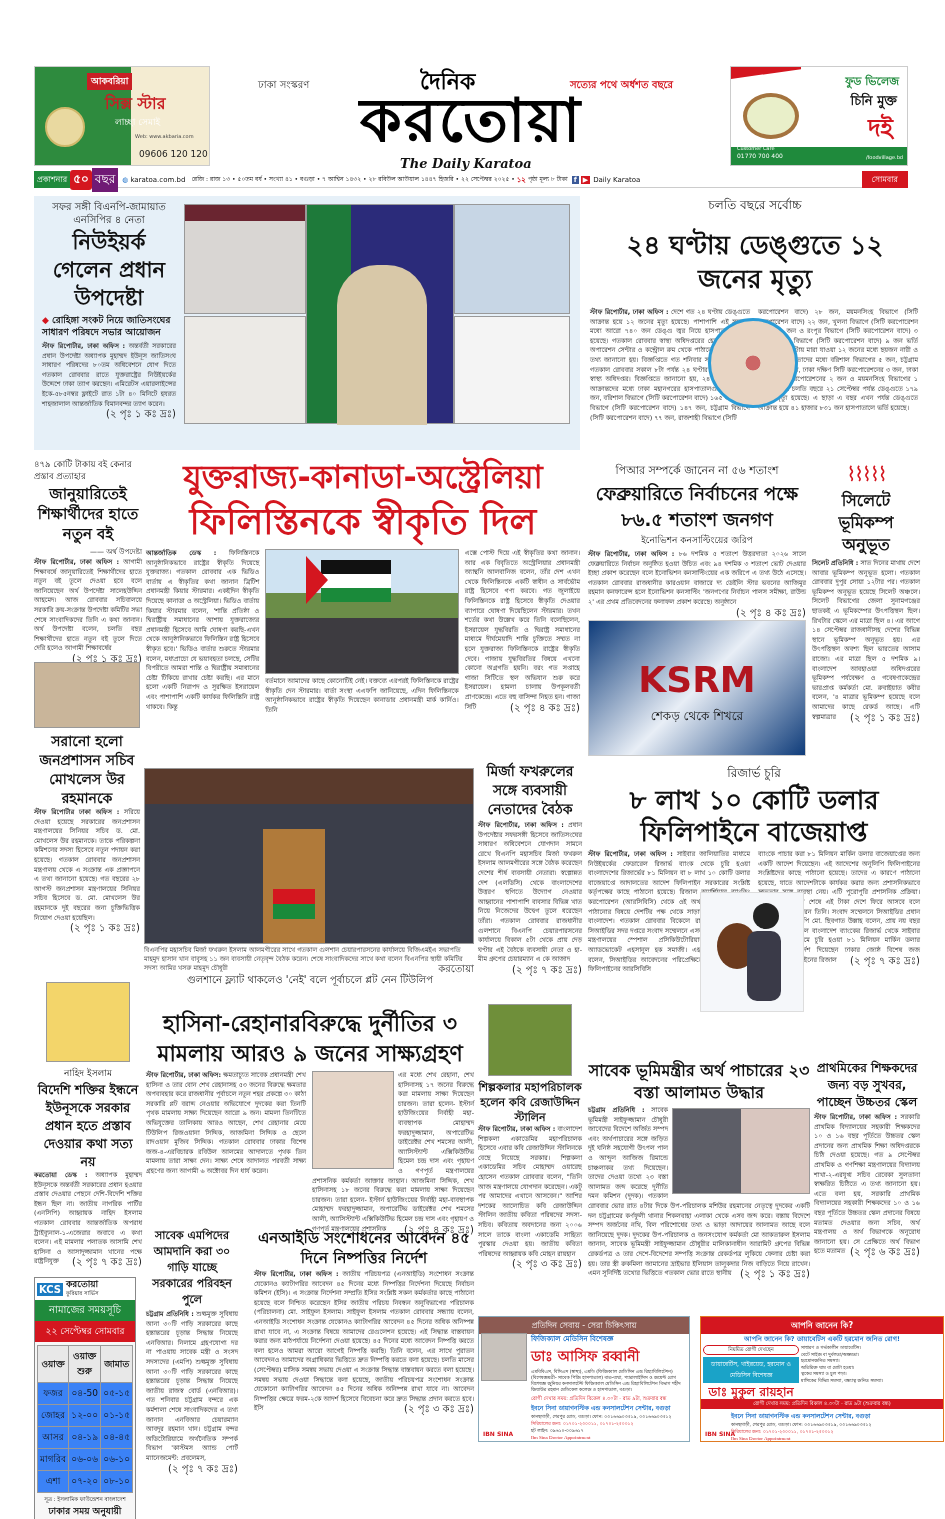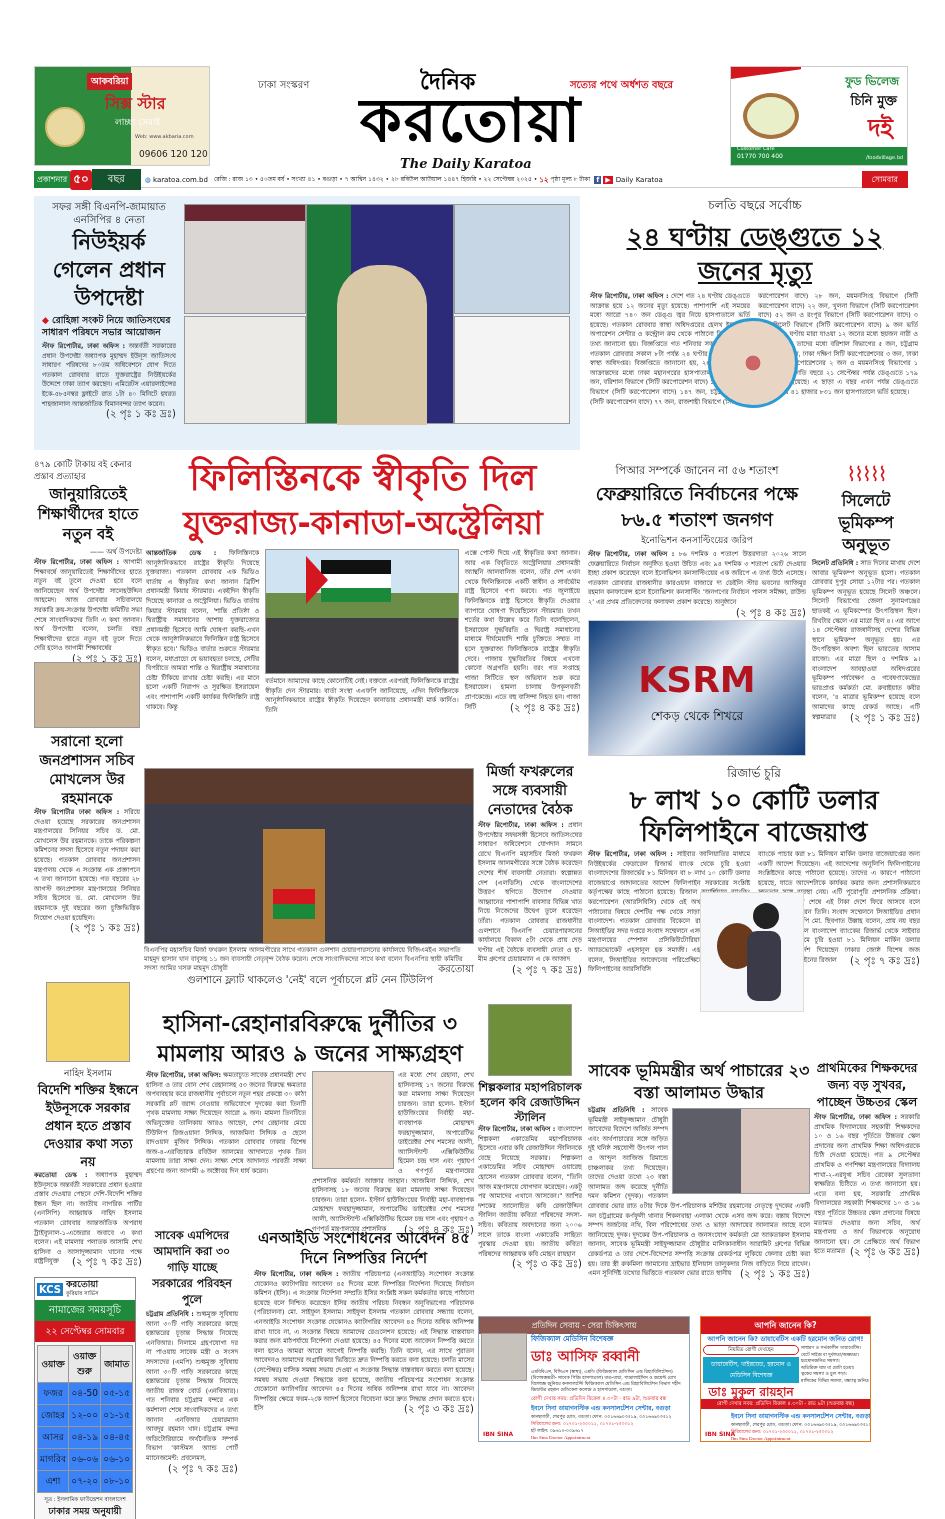--- a/index.html
+++ b/index.html
@@ -42,21 +42,21 @@
   <div class="abs" style="left:12px;top:26px;width:56px;height:46px;border-radius:50%;background:#e9efc9;border:4px solid #a4733e;"></div>
   <div class="abs" style="left:0;bottom:0;width:100%;height:18px;background:#1f8a3c;"></div>
   <div class="abs" style="left:6px;bottom:14px;font-size:5px;color:#fff;">Customer Care</div>
   <div class="abs" style="left:6px;bottom:6px;font-size:6px;color:#fff;">01770 700 400</div>
   <div class="abs" style="right:4px;bottom:5px;font-size:5px;color:#fff;">/foodvillage.bd</div>
 </div>
 
 <div class="abs" style="left:34px;top:172px;width:874px;height:16px;border-bottom:1px solid #ccc;display:flex;align-items:center;font-size:7px;white-space:nowrap;">
   <span style="background:#1f8a3c;color:#fff;padding:2px 3px;font-size:8px;">প্রকাশনার</span>
   <span style="background:#d4161f;color:#fff;padding:0 3px;font-size:12px;font-weight:bold;border-radius:3px;">৫০</span>
-  <span style="background:#14532d;color:#fff;padding:2px 16px;font-size:10px;">বছর</span>
+  <span style="background:#701a75;color:#fff;padding:2px 3px;font-size:12px;">বছর</span>
   <span style="color:#1a6fc9;margin:0 2px 0 4px;">◍</span>
   <span style="margin-right:6px;">karatoa.com.bd</span>
   <span style="font-size:6px;">রেজি : রাজ ১৩ • ৫০তম বর্ষ • সংখ্যা ৪১ • বগুড়া • ৭ আশ্বিন ১৪৩২ • ২৮ রবিউল আউয়াল ১৪৪৭ হিজরি • ২২ সেপ্টেম্বর ২০২৫ •</span>
   <span style="color:#d4161f;font-weight:bold;margin:0 2px;">১২</span>
   <span style="font-size:6px;">পৃষ্ঠা মূল্য ৮ টাকা</span>
   <span style="background:#3b5998;color:#fff;margin-left:4px;padding:0 2px;font-weight:bold;">f</span>
   <span style="background:#d4161f;color:#fff;margin-left:2px;padding:0 2px;">▶</span>
   <span style="margin-left:3px;">Daily Karatoa</span>
   <span style="margin-left:auto;background:#d4161f;color:#fff;padding:2px 10px;font-size:8px;">সোমবার</span>
 </div>
@@ -72,38 +72,38 @@
   <div class="abs photo" style="left:272px;top:8px;width:148px;height:220px;background:linear-gradient(90deg,#1e7a3a 0 30%,#2b2b7a 30%);">
       <div style="position:absolute;left:30px;top:60px;width:90px;height:160px;background:#d8c8a8;border-radius:40px 40px 0 0;"></div>
     </div>
   <div class="abs photo" style="left:420px;top:8px;width:116px;height:110px;background:#c7d6e5;"></div>
   <div class="abs photo" style="left:150px;top:120px;width:122px;height:108px;background:#eceae6;"></div>
   <div class="abs photo" style="left:420px;top:120px;width:116px;height:108px;background:#f4f4f4;"></div>
 </div>
 
 <div class="abs" style="left:590px;top:196px;width:330px;height:265px;">
   <div class="kicker">চলতি বছরে সর্বোচ্চ</div>
-  <div class="hl" style="font-size:26px;line-height:34px;width:260px;margin:4px auto;text-decoration:underline;">২৪ ঘণ্টায় ডেঙ্গুতে ১২ জনের মৃত্যু</div>
+  <div class="hl" style="font-size:26px;line-height:34px;width:260px;margin:12px auto;">২৪ ঘণ্টায় ডেঙ্গুতে ১২ জনের মৃত্যু</div>
   <div style="display:flex;gap:8px;margin-top:2px;">
     <div class="body-text" style="width:160px;"><b>স্টাফ রিপোর্টার, ঢাকা অফিস :</b> <span>দেশে গত ২৪ ঘণ্টায় ডেঙ্গুতে আক্রান্ত হয়ে ১২ জনের মৃত্যু হয়েছে। পাশাপাশি এই সময়ের মধ্যে আরো ৭৪০ জন ডেঙ্গু জ্বর নিয়ে হাসপাতালে ভর্তি হয়েছে। গতকাল রোববার স্বাস্থ্য অধিদপ্তরের হেলথ ইমার্জেন্সি অপারেশন সেন্টার ও কন্ট্রোল রুম থেকে পাঠানো বিজ্ঞপ্তিতে এ তথ্য জানানো হয়। বিজ্ঞপ্তিতে গত শনিবার সকাল ৮টা থেকে গতকাল রোববার সকাল ৮টা পর্যন্ত ২৪ ঘণ্টার তথ্য জানিয়েছে স্বাস্থ্য অধিদপ্তর। বিজ্ঞপ্তিতে জানানো হয়, ২৪ ঘণ্টায় ডেঙ্গু আক্রান্তদের মধ্যে ঢাকা মহানগরের হাসপাতালগুলোতে ২৩৭ জন, বরিশাল বিভাগে (সিটি করপোরেশন বাদে) ১৬৫ জন, ঢাকা বিভাগে (সিটি করপোরেশন বাদে) ১৪৭ জন, চট্টগ্রাম বিভাগে (সিটি করপোরেশন বাদে) ৭৭ জন, রাজশাহী বিভাগে (সিটি</span></div>
     <div class="body-text" style="width:160px;">করপোরেশন বাদে) ২৮ জন, ময়মনসিংহ বিভাগে (সিটি করপোরেশন বাদে) ২২ জন, খুলনা বিভাগে (সিটি করপোরেশন বাদে) ৫২ জন ও রংপুর বিভাগে (সিটি করপোরেশন বাদে) ৩ জন, সিলেট বিভাগে (সিটি করপোরেশন বাদে) ৯ জন ভর্তি হয়েছে। ২৪ ঘণ্টায় মারা যাওয়া ১২ জনের মধ্যে ছয়জন নারী ও ছয়জন পুরুষ। তাদের মধ্যে বরিশাল বিভাগের ৫ জন, চট্টগ্রাম বিভাগের ১ জন, ঢাকা দক্ষিণ সিটি করপোরেশনের ৩ জন, ঢাকা উত্তর সিটি করপোরেশনের ২ জন ও ময়মনসিংহ বিভাগের ১ জন রয়েছে। চলতি বছরে ২১ সেপ্টেম্বর পর্যন্ত ডেঙ্গুতে ১৭৯ জনের মৃত্যু হয়েছে। এ ছাড়া এ বছর এখন পর্যন্ত ডেঙ্গুতে আক্রান্ত হয়ে ৪১ হাজার ৮৩১ জন হাসপাতালে ভর্তি হয়েছে।</div>
   </div>
   <div class="abs" style="left:118px;top:122px;width:90px;height:90px;border-radius:50%;border:3px solid #2b9bd6;background:radial-gradient(circle,#c66 0 12%,#e8d5c4 13%);"></div>
 </div>
 
 <div class="abs" style="left:34px;top:458px;width:108px;">
   <div style="font-size:8.5px;line-height:12px;">৪৭৯ কোটি টাকায় বই কেনার প্রস্তাব প্রত্যাহার</div>
   <div class="hl" style="font-size:15px;line-height:20px;margin-top:2px;">জানুয়ারিতেই শিক্ষার্থীদের হাতে নতুন বই</div>
   <div style="font-size:7px;text-align:right;margin-top:2px;">—— <span>অর্থ উপদেষ্টা</span></div>
   <div class="body-text"><b>স্টাফ রিপোর্টার, ঢাকা অফিস :</b> <span>আগামী শিক্ষাবর্ষে জানুয়ারিতেই শিক্ষার্থীদের হাতে নতুন বই তুলে দেওয়া হবে বলে জানিয়েছেন অর্থ উপদেষ্টা সালেহউদ্দিন আহমেদ। আজ রোববার সচিবালয়ে সরকারি ক্রয়-সংক্রান্ত উপদেষ্টা কমিটির সভা শেষে সাংবাদিকদের তিনি এ কথা জানান। অর্থ উপদেষ্টা বলেন, চলতি বছর শিক্ষার্থীদের হাতে নতুন বই তুলে দিতে দেরি হলেও আগামী শিক্ষাবর্ষের</span> <span class="cont">(২ পৃঃ ১ কঃ দ্রঃ)</span></div>
 </div>
 
 <div class="abs" style="left:146px;top:455px;width:434px;">
+  <div class="hl" style="color:#d4161f;font-size:32px;line-height:44px;">যুক্তরাজ্য-কানাডা-অস্ট্রেলিয়া</div>
   <div class="hl" style="color:#d4161f;font-size:36px;line-height:46px;">ফিলিস্তিনকে স্বীকৃতি দিল</div>
-  <div class="hl" style="color:#d4161f;font-size:32px;line-height:44px;">যুক্তরাজ্য-কানাডা-অস্ট্রেলিয়া</div>
   <div style="display:flex;gap:6px;margin-top:4px;">
     <div class="body-text" style="width:120px;"><b>আন্তর্জাতিক ডেস্ক :</b> <span>ফিলিস্তিনকে আনুষ্ঠানিকভাবে রাষ্ট্রের স্বীকৃতি দিয়েছে যুক্তরাজ্য। গতকাল রোববার এক ভিডিও বার্তায় এ স্বীকৃতির কথা জানান ব্রিটিশ প্রধানমন্ত্রী কিয়ার স্টারমার। একইদিন স্বীকৃতি দিয়েছে কানাডা ও অস্ট্রেলিয়া। ভিডিও বার্তায় কিয়ার স্টারমার বলেন, 'শান্তি প্রতিষ্ঠা ও দ্বিরাষ্ট্রীয় সমাধানের আশায় যুক্তরাজ্যের প্রধানমন্ত্রী হিসেবে আমি ঘোষণা করছি-এখন থেকে আনুষ্ঠানিকভাবে ফিলিস্তিন রাষ্ট্র হিসেবে স্বীকৃত হবে।' ভিডিও বার্তার শুরুতে স্টারমার বলেন, মধ্যপ্রাচ্যে যে ভয়াবহতা চলছে, সেটির বিপরীতে আমরা শান্তি ও দ্বিরাষ্ট্রীয় সমাধানের চেষ্টা টিকিয়ে রাখার চেষ্টা করছি। এর মানে হলো একটি নিরাপদ ও সুরক্ষিত ইসরায়েল এবং পাশাপাশি একটি কার্যকর ফিলিস্তিনি রাষ্ট্র থাকবে। কিন্তু</span></div>
     <div style="width:205px;">
       <div class="photo" style="height:125px;background:linear-gradient(180deg,#cfe3f2 0 35%,#6b8d48 35% 55%,#3d3b40 55%);position:relative;">
         <div style="position:absolute;left:55px;top:10px;width:70px;height:14px;background:#111;"></div>
         <div style="position:absolute;left:55px;top:24px;width:70px;height:14px;background:#fff;"></div>
         <div style="position:absolute;left:55px;top:38px;width:70px;height:14px;background:#1a8a3a;"></div>
         <div style="position:absolute;left:40px;top:6px;width:0;height:0;border-top:24px solid transparent;border-bottom:24px solid transparent;border-left:22px solid #d4161f;"></div>
       </div>
       <div class="body-text" style="margin-top:3px;">বর্তমানে আমাদের কাছে কোনোটিই নেই। বক্তব্যে এরপরই ফিলিস্তিনকে রাষ্ট্রের স্বীকৃতি দেন স্টারমার। বার্তা সংস্থা এএফপি জানিয়েছে, এদিন ফিলিস্তিনকে আনুষ্ঠানিকভাবে রাষ্ট্রের স্বীকৃতি দিয়েছেন কানাডার প্রধানমন্ত্রী মার্ক কার্নিও। তিনি</div>
@@ -268,21 +268,21 @@
     <div style="font-size:5px;color:#d4161f;margin-top:2px;">রোগী দেখার সময়: প্রতিদিন বিকেল ৪.৩০টা - রাত ৯টা, শুক্রবার বন্ধ</div>
     <div style="font-size:6px;color:#1a6fc9;font-weight:bold;">ইবনে সিনা ডায়াগনস্টিক এন্ড কনসালটেশন সেন্টার, বগুড়া</div>
     <div style="font-size:4.5px;">কানছগাড়ী, শেরপুর রোড, বগুড়া। ফোন: ০৫১৬৬৯০৩৫১৯, ০৫১৬৬৯০৩৫১২</div>
     <div style="font-size:4.5px;color:#d4161f;">সিরিয়ালের জন্য: ০১৭০১-২৫০০১১, ০১৭০১-২৫০০১২</div>
     <div style="font-size:4.5px;">হট লাইন: ০৯৬১০-০০৯৬১৭</div>
     <div style="font-size:5px;color:#d4161f;font-family:'Liberation Serif',serif;">Ibn Sina Doctor Appointment</div>
   </div>
   <div class="abs" style="left:4px;bottom:4px;font-size:6px;color:#d4161f;font-weight:bold;">IBN SINA</div>
 </div>
 
-<div class="abs ad" style="left:700px;top:1316px;width:171px;height:126px;border:1px solid #e07a22;">
+<div class="abs ad" style="left:700px;top:1316px;width:244px;height:126px;border:1px solid #e07a22;">
   <div style="background:#d4161f;color:#fff;text-align:center;font-size:8px;padding:2px;font-weight:bold;">আপনি জানেন কি?</div>
   <div style="color:#1a6fc9;font-size:6.5px;font-weight:bold;text-align:center;">আপনি জানেন কি? ডায়াবেটিস একটি হরমোন জনিত রোগ!</div>
   <div class="abs" style="left:2px;top:28px;width:96px;">
     <div style="font-size:5px;text-align:center;border:1px solid #d4161f;border-radius:6px;">নিয়মিত রোগী দেখছেন</div>
     <div style="background:#1aa3c8;color:#fff;font-size:6px;text-align:center;padding:2px;margin-top:2px;">ডায়াবেটিস, থাইরয়েড, হরমোন ও মেডিসিন বিশেষজ্ঞ</div>
     <div style="color:#d4161f;font-size:12px;font-weight:bold;text-align:center;">ডাঃ মুকুল রায়হান</div>
   </div>
   <div class="abs" style="left:100px;top:28px;width:104px;font-size:4.5px;line-height:6.5px;">
     <div>সাধারণ ও গর্ভকালীন ডায়াবেটিস।</div>
     <div>বেটে সাইজ বা দুর্বলতা/অক্ষমতা।</div>

